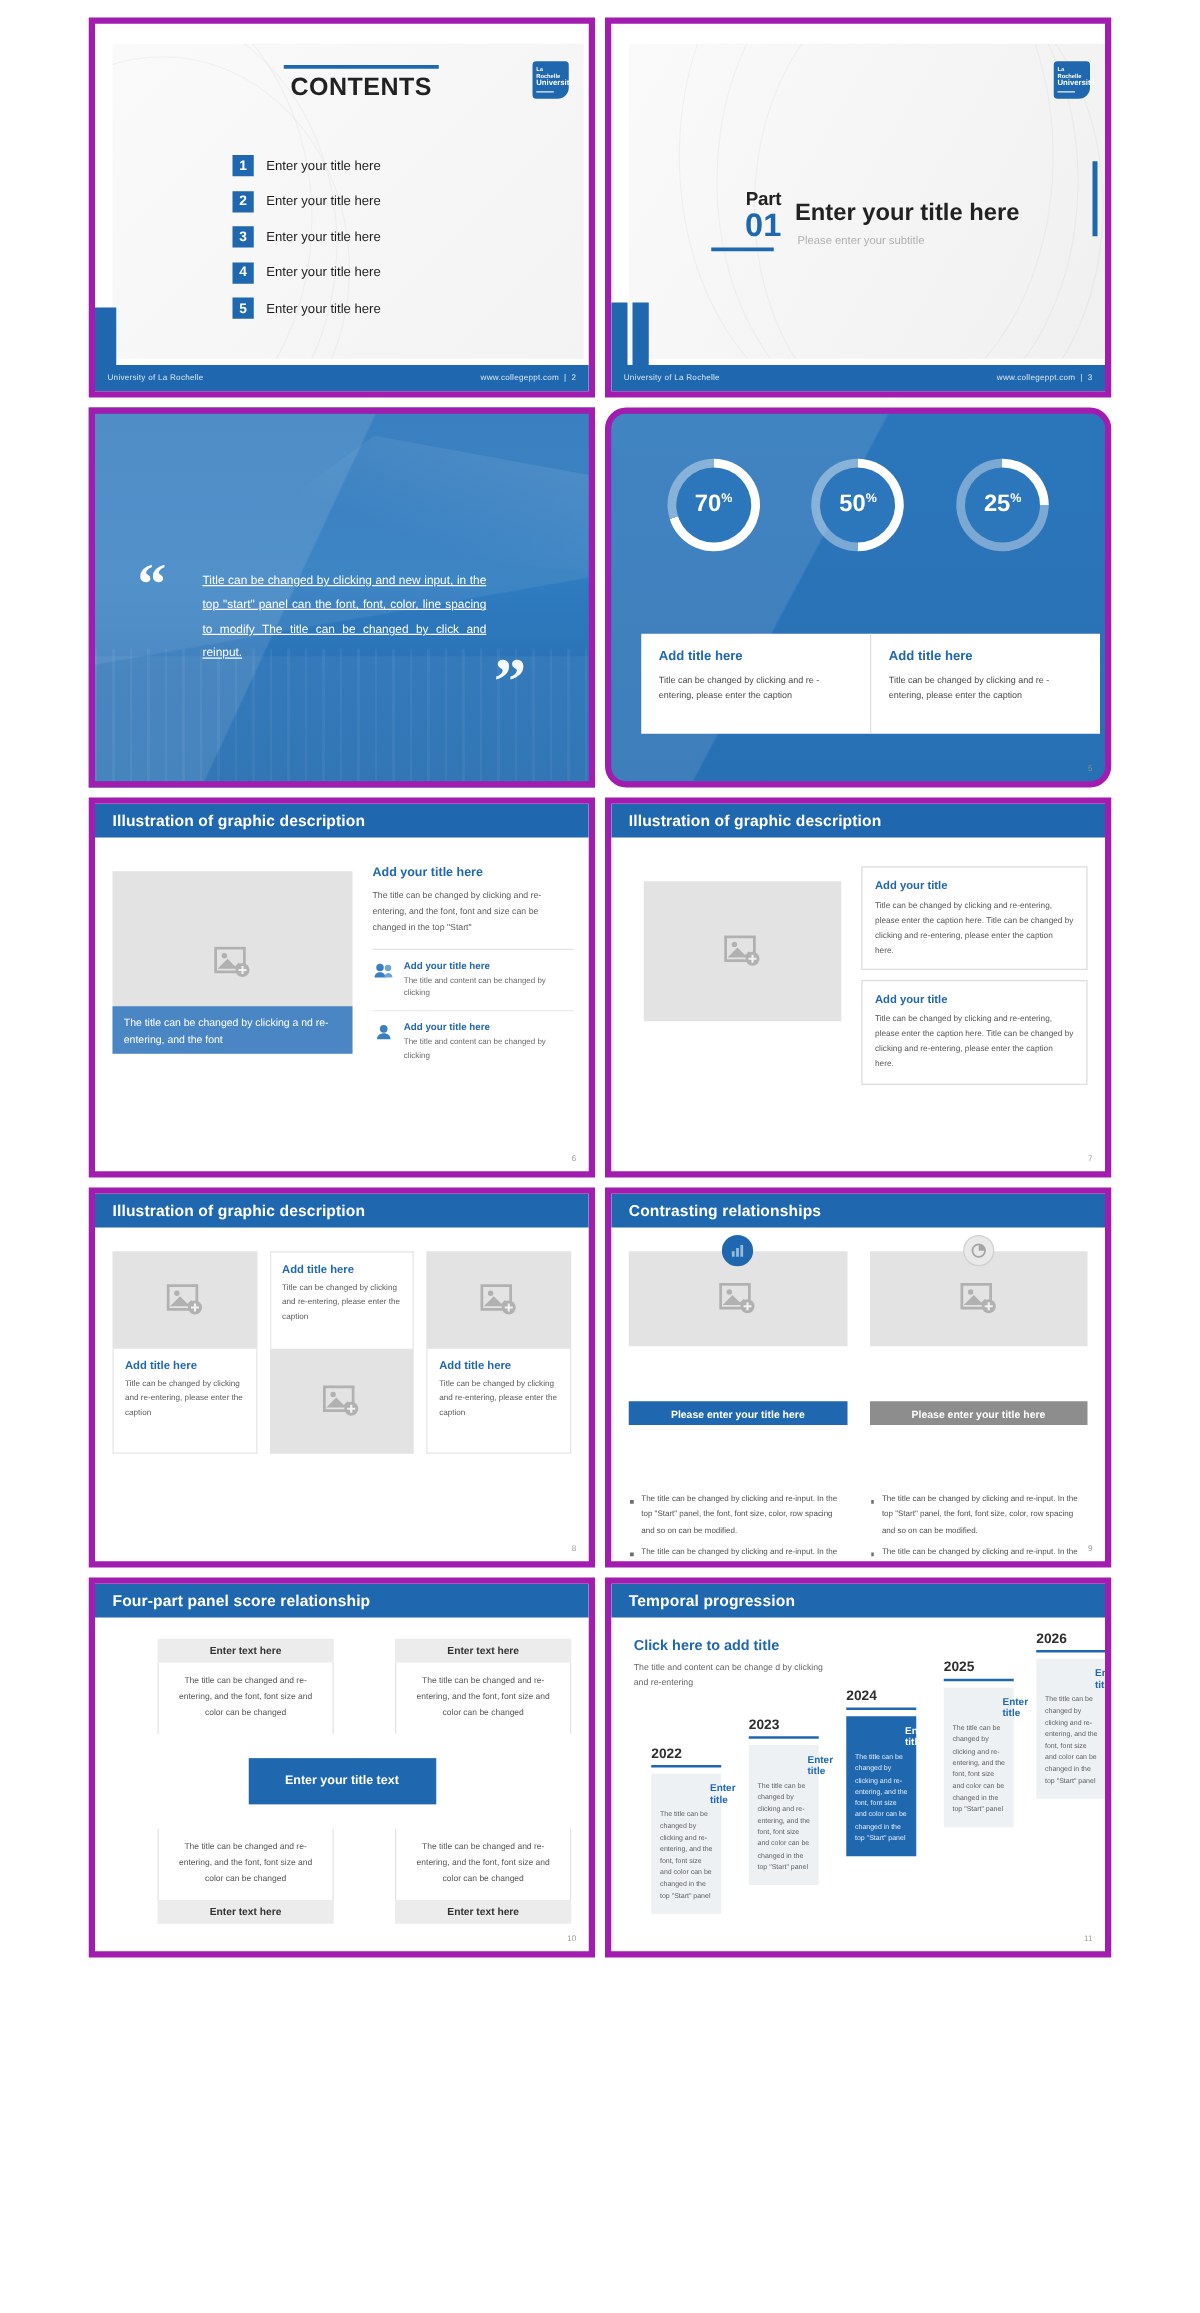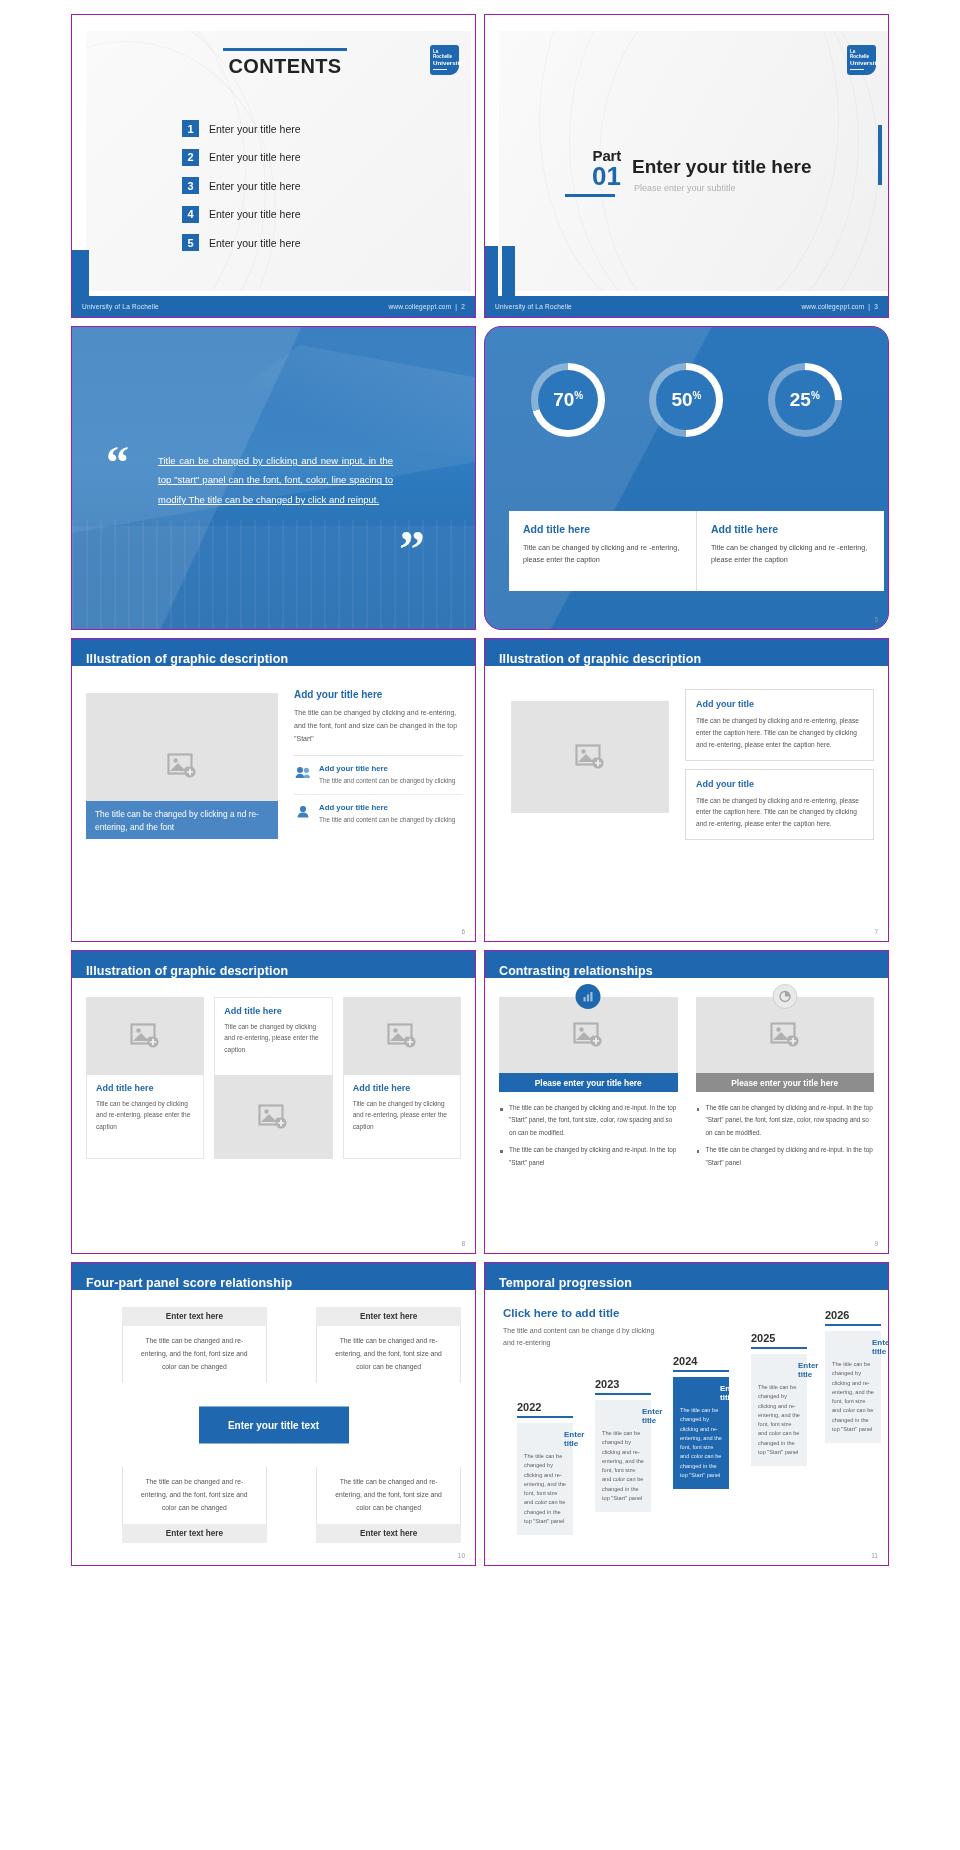--- a/index.html
+++ b/index.html
@@ -16,42 +16,42 @@
   html,body{
     width:960px;background:#f2f2f2;
     font-family:"Liberation Sans","DejaVu Sans",sans-serif;
     color:var(--text);
     -webkit-font-smoothing:antialiased;
   }
   .page{width:960px;height:1850px;position:relative;background:#ffffff;padding:14px 0 0 0;}
   .grid{display:grid;grid-template-columns:405px 405px;column-gap:8px;row-gap:8px;justify-content:center;}
   .slide{
     position:relative;width:405px;height:304px;background:#fff;overflow:hidden;
-    border:1px solid #a21caf;
+    border:5px solid #a21caf;
   }
   
   .footer-bar{
     position:absolute;left:0;right:0;bottom:0;height:21px;background:var(--blue);
     display:flex;align-items:center;justify-content:space-between;
     padding:0 10px;color:#dbe8f5;font-size:6.5px;letter-spacing:.2px;
   }
   .footer-bar .right{display:flex;gap:4px;align-items:center;}
   .logo{
     position:absolute;width:29px;height:30px;background:var(--blue);
     border-radius:3px 3px 9px 3px;color:#fff;display:flex;flex-direction:column;
     justify-content:center;align-items:flex-start;padding:0 3px;line-height:1.05;
   }
   .logo .l1{font-size:4.6px;font-weight:700;}
   .logo .l2{font-size:6.2px;font-weight:700;}
   .logo .rule{width:14px;height:1px;background:#fff;margin-top:2px;opacity:.9;}
   .swoosh{position:absolute;inset:0;overflow:hidden;pointer-events:none;}
   .swoosh i{position:absolute;border-radius:50%;border:1px solid rgba(0,0,0,.035);}
   .title-band{
     position:absolute;left:0;right:0;top:0;height:27px;background:var(--blue);
-    display:flex;align-items:flex-end;padding-left:14px;
+    display:flex;align-items:center;padding-left:14px;
     color:#fff;font-size:12.5px;font-weight:700;letter-spacing:.1px;
   }
   .pgnum{position:absolute;right:10px;bottom:6px;font-size:6.5px;color:#9b9b9b;}
   .ph{
     background:var(--grey);display:flex;align-items:center;justify-content:center;
   }
   .ph svg{opacity:.55;}
   
   .s2-inner{position:absolute;left:14px;top:16px;right:4px;bottom:26px;background:linear-gradient(135deg,#fafafa,#f3f3f3);}
   .s2-rule{position:absolute;left:137px;top:17px;width:124px;height:3px;background:var(--blue);}
@@ -127,21 +127,21 @@
   
   .s8{position:absolute;left:14px;top:46px;right:14px;bottom:26px;display:grid;
       grid-template-columns:1fr 1fr 1fr;grid-template-rows:78px 84px;column-gap:10px;row-gap:0;}
   .s8 .cell{overflow:hidden;}
   .s8 .txt{padding:8px 9px;border:1px solid #e6e6e6;border-top:none;}
   .s8 .txt.ontop{border:1px solid #e6e6e6;border-bottom:none;}
   .s8 h4{color:var(--blue);font-size:9px;font-weight:700;margin-bottom:5px;}
   .s8 p{font-size:6.5px;color:#5a5a5a;line-height:1.75;}
   
   .s9{position:absolute;left:14px;top:46px;right:14px;bottom:26px;display:grid;grid-template-columns:1fr 1fr;column-gap:18px;}
-  .s9 .col{display:flex;flex-direction:column;}
+  .s9 .col{display:flex;flex-direction:column;gap:44px;}
   .s9 .imgbox{position:relative;height:76px;}
   .s9 .badge{position:absolute;left:50%;top:-13px;transform:translateX(-50%);width:25px;height:25px;border-radius:50%;display:flex;align-items:center;justify-content:center;}
   .s9 .badge.blue{background:var(--blue);}
   .s9 .badge.grey{background:#e9e9e9;border:1px solid #cfcfcf;}
   .s9 .capbar{height:19px;display:flex;align-items:center;justify-content:center;color:#fff;font-size:8.4px;font-weight:600;}
   .s9 .capbar.blue{background:var(--blue);}
   .s9 .capbar.grey{background:#8d8d8d;}
   .s9 ul{margin-top:10px;list-style:none;}
   .s9 li{position:relative;padding-left:10px;font-size:6.4px;color:#4f4f4f;line-height:1.95;margin-bottom:5px;}
   .s9 li::before{content:"";position:absolute;left:1px;top:6px;width:2.5px;height:2.5px;background:#6f6f6f;}

